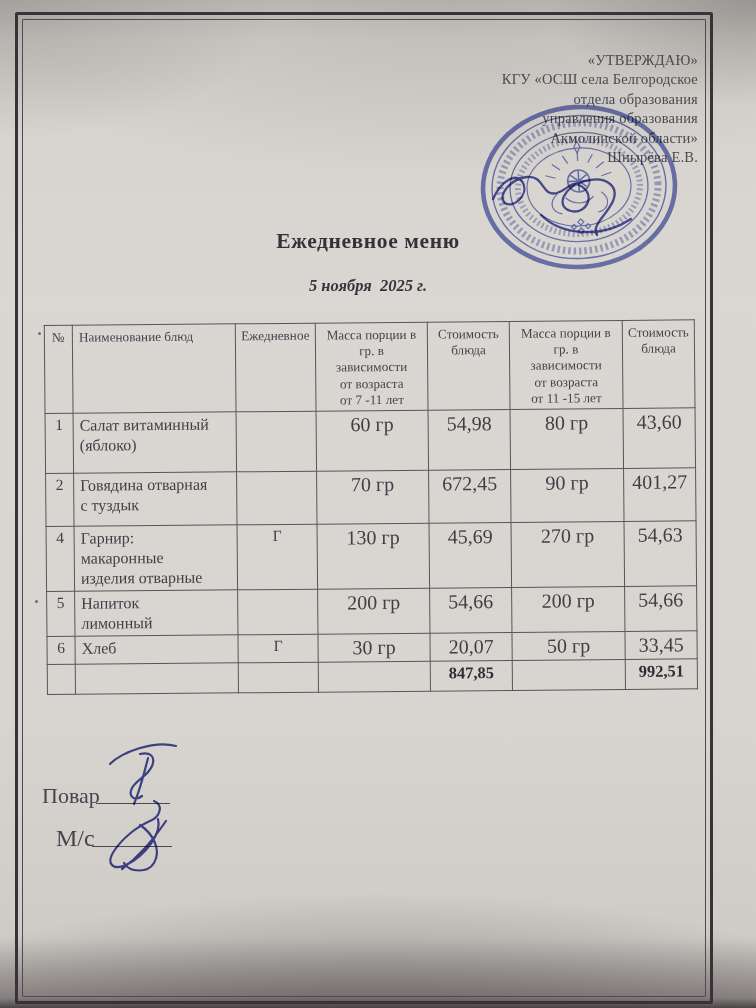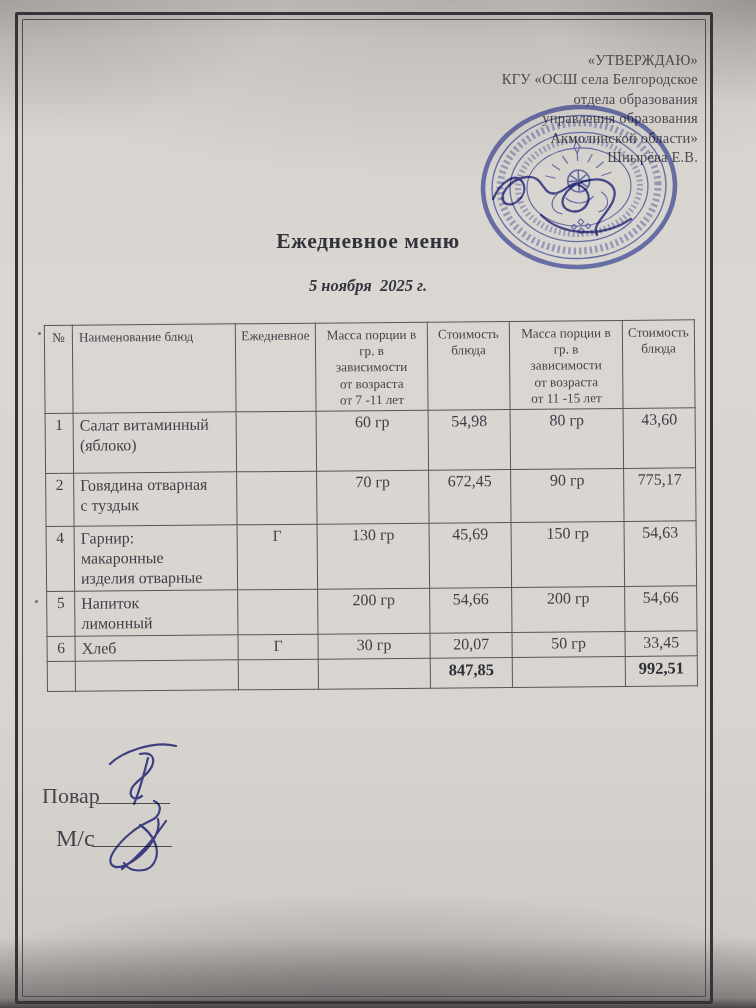--- a/index.html
+++ b/index.html
@@ -34,21 +34,21 @@
   .table-wrap{position:absolute; left:47px; top:325px; transform:rotate(-0.5deg); transform-origin:0 100%;}
   table{border-collapse:collapse; table-layout:fixed; width:650px; color:#403e47;}
   td{border:1.6px solid #56555c; vertical-align:top; padding:2px 3px; overflow:hidden;}
   td.pre{white-space:pre-line;}
   tr.hdr td{font-size:13.2px; line-height:16.2px; text-align:center; color:#45444c; padding-top:4px;}
   tr.hdr td.dish-h{text-align:left; padding-left:6px;}
   tr.hdr td.num-h{text-align:center;}
   td.c-num{text-align:center; font-size:15.5px;}
   td.c-dish{text-align:left; font-size:16px; line-height:20px; padding-left:6px;}
   td.c-al{text-align:center; font-size:15.5px;}
-  td.c-val{text-align:center; font-size:16px;}
+  td.c-val{text-align:center; font-size:20px;}
   tr.total td{font-weight:700; font-size:16.5px; text-align:center; color:#2f2e37;}
   
   .cook-label{position:absolute; left:42px; top:783px; font-size:22px; color:#46454d;}
   .nurse-label{position:absolute; left:56px; top:825px; font-size:24px; color:#46454d;}
   .sig-line{position:absolute; height:0; border-bottom:1.6px solid #4b4a52;}
   .line-cook{left:96px; top:803px; width:74px;}
   .line-nurse{left:92px; top:846px; width:80px;}
   
   .stamp{position:absolute; left:477px; top:101px; mix-blend-mode:multiply; opacity:.9;}
   .dir-sig{position:absolute; left:483px; top:155px; mix-blend-mode:multiply;}
@@ -152,31 +152,31 @@
       <td class="c-val">43,60</td>
     </tr>
     <tr style="height:53px">
       <td class="c-num">2</td>
       <td class="c-dish pre">Говядина отварная
 с  туздык</td>
       <td class="c-al"></td>
       <td class="c-val">70  гр</td>
       <td class="c-val">672,45</td>
       <td class="c-val">90 гр</td>
-      <td class="c-val">775,17</td>
+      <td class="c-val">401,27</td>
     </tr>
     <tr style="height:60px">
       <td class="c-num">4</td>
       <td class="c-dish pre">Гарнир:
 макаронные
 изделия отварные</td>
       <td class="c-al">Г</td>
       <td class="c-val">130 гр</td>
       <td class="c-val">45,69</td>
-      <td class="c-val">150 гр</td>
+      <td class="c-val">270 гр</td>
       <td class="c-val">54,63</td>
     </tr>
     <tr style="height:42px">
       <td class="c-num">5</td>
       <td class="c-dish pre">Напиток
 лимонный</td>
       <td class="c-al"></td>
       <td class="c-val">200 гр</td>
       <td class="c-val">54,66</td>
       <td class="c-val">200 гр</td>

